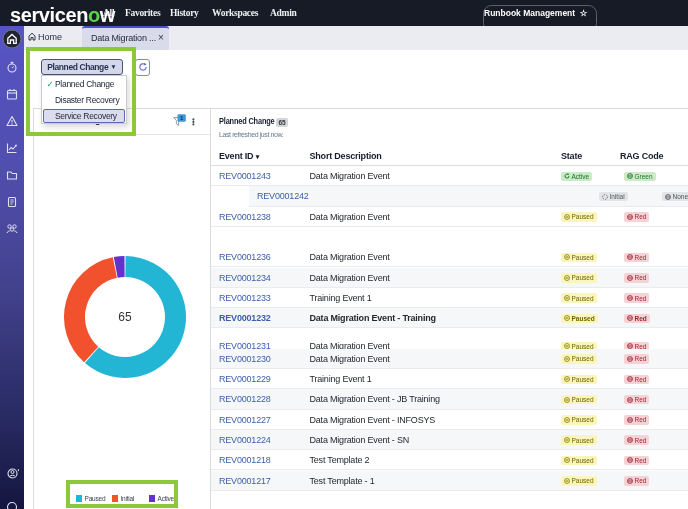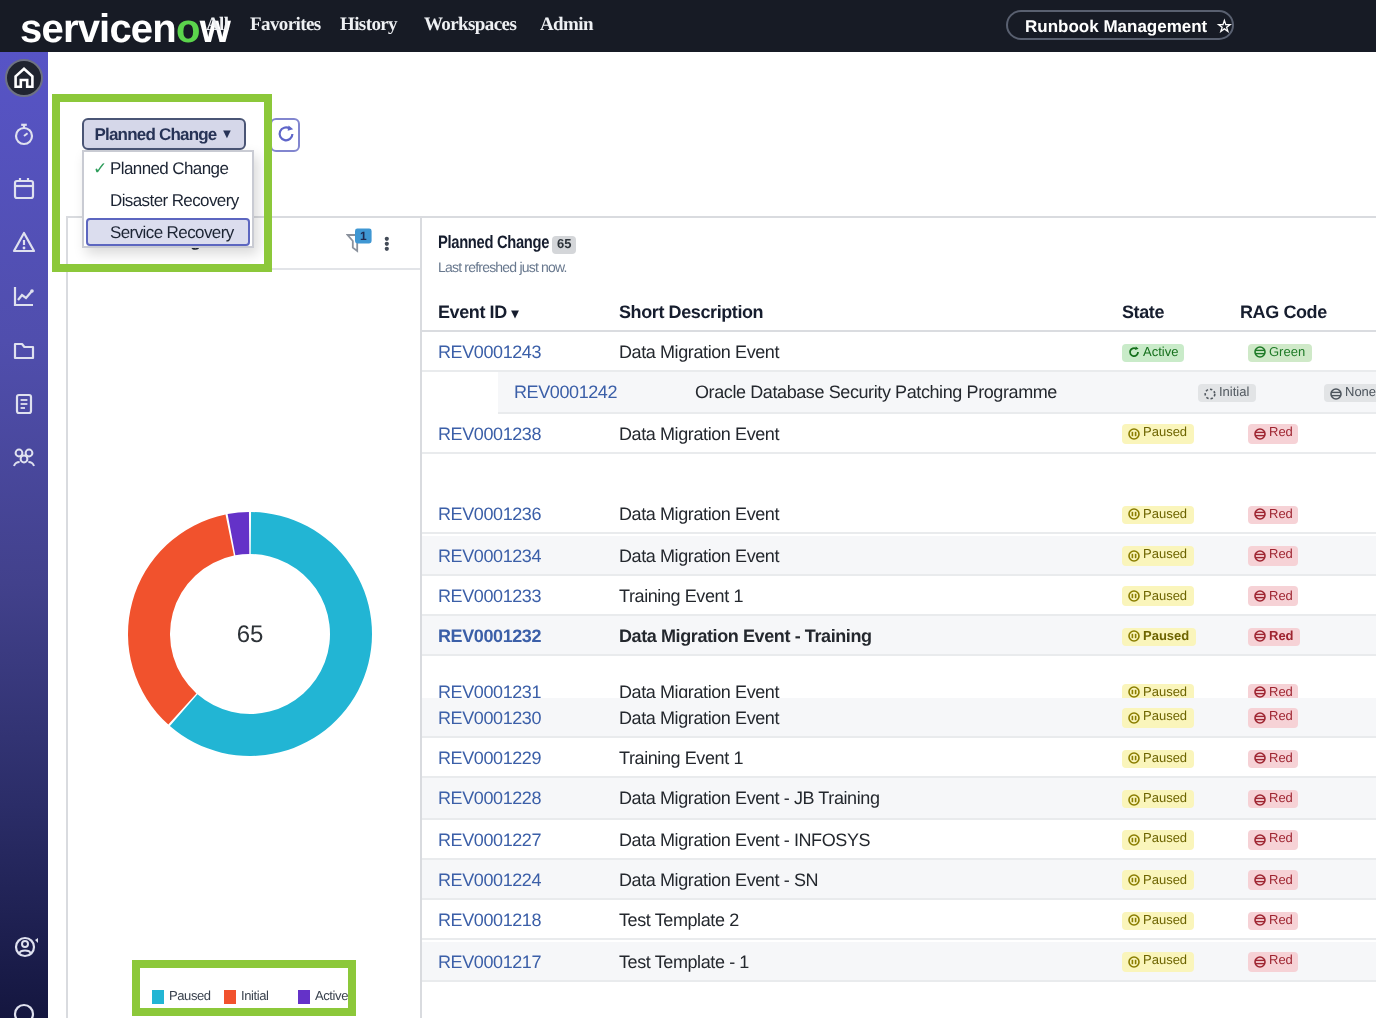--- a/index.html
+++ b/index.html
@@ -6,22 +6,22 @@
 html,body { width:688px; height:509px; overflow:hidden; background:#fff;
   font-family:"Liberation Sans", sans-serif; }
 #stage { position:relative; width:688px; height:509px; }
 .abs { position:absolute; }
 
 
 #hdr { position:absolute; left:0; top:0; width:688px; height:26px; background:#171b25; }
 #logo { position:absolute; left:10px; top:4px; font-size:20px; font-weight:bold; color:#fff; letter-spacing:-0.4px; }
 #logo .go { color:#5bd44c; }
 .nav { position:absolute; top:8px; font-size:9.5px; font-weight:bold; letter-spacing:-0.3px; color:#eef0f3;font-family:Liberation Serif, serif; }
-#pill { position:absolute; left:483px; top:5px; width:114px; height:15px; border:1px solid #596070;
-  border-radius:8.5px; color:#fff; font-size:8.5px; font-weight:bold; text-align:right; line-height:15px;margin-left:20px; }
+#pill { position:absolute; left:483px; top:5px; width:114px; height:27px; border:1px solid #596070;
+  border-radius:8.5px; color:#fff; font-size:8.5px; font-weight:bold; text-align:left; line-height:15px; }
 
 
 #tabbar { position:absolute; left:0; top:26px; width:688px; height:24px; background:#ebecf1; }
 #homeic { position:absolute; left:28px; top:6px; }
 #homelb { position:absolute; left:38px; top:6px; font-size:9px; color:#1f2540; }
 #tab { position:absolute; left:82px; top:0; width:87px; height:24px; background:#d9dbeb;
   border-top:2.5px solid #4b50c5; border-radius:3px 3px 0 0; font-size:9px; letter-spacing:-0.2px; color:#1f2540; }
 #tab .t { position:absolute; left:9px; top:5px; }
 #tab .x { position:absolute; left:76px; top:4px; color:#333b52; font-size:10px; }
 
@@ -96,20 +96,30 @@
   <div id="hdr">
     <div id="logo">servicen<span class="go">o</span>w</div>
     <div class="nav" style="left:103px;">All</div>
     <div class="nav" style="left:125px;">Favorites</div>
     <div class="nav" style="left:170px;">History</div>
     <div class="nav" style="left:212px;">Workspaces</div>
     <div class="nav" style="left:270px;">Admin</div>
     <div id="pill">Runbook Management &nbsp;☆</div>
   </div>
 
+  <div id="tabbar">
+    <svg id="homeic" width="8" height="9" viewBox="0 0 8 9">
+        <path d="M1 4 L4 1.2 L7 4 V8 H5 V5.5 H3 V8 H1 Z" fill="none" stroke="#1f2540" stroke-width="0.9"></path>
+      </svg>
+    <div id="homelb">Home</div>
+    <div id="tab">
+        <span class="t">Data Migration ...</span>
+        <span class="x">×</span>
+      </div>
+  </div>
 
   <div id="side"></div>
   <svg class="abs" style="left:2px;top:29px;" width="20" height="20" viewBox="0 0 20 20">
     <circle cx="10" cy="10" r="9" fill="#20242f" stroke="#6e7282" stroke-width="1"></circle>
     <path d="M5.8 9.2 L10 5.4 L14.2 9.2 V14.4 H11.6 V11 H8.4 V14.4 H5.8 Z" fill="none" stroke="#fff" stroke-width="1.3"></path>
   </svg>
   <svg class="sic" style="top:61px;" viewBox="0 0 12 12">
       <circle cx="6" cy="7" r="4" fill="none" stroke="#dfe1ef" stroke-width="1.1"></circle>
       <line x1="6" y1="3" x2="6" y2="1.4" stroke="#dfe1ef" stroke-width="1.1"></line>
       <line x1="4.6" y1="1.4" x2="7.4" y2="1.4" stroke="#dfe1ef" stroke-width="1.1"></line>
@@ -234,21 +244,20 @@
         <svg width="6" height="6" viewBox="0 0 6 6">
           <circle cx="3" cy="3" r="2.5" fill="none" stroke="#1d7a26" stroke-width="0.8"></circle>
           <line x1="0.9" y1="2.2" x2="5.1" y2="2.2" stroke="#1d7a26" stroke-width="0.7"></line>
           <line x1="0.9" y1="3.8" x2="5.1" y2="3.8" stroke="#1d7a26" stroke-width="0.7"></line>
         </svg>
         <span>Green</span>
       </span>
   </div>
   <div class="row alt" style="top:186.3px;margin-left:38px;">
     <span class="rid">REV0001242</span>
-      <span class="rdesc">Oracle Database Security Patching Programme</span>
     <span class="badge b-state b-initial">
         <svg width="6" height="6" viewBox="0 0 6 6">
           <circle cx="3" cy="3" r="2.4" fill="none" stroke="#50575e" stroke-width="0.8" stroke-dasharray="1.2 1"></circle>
         </svg>
         <span>Initial</span>
       </span>
     <span class="badge b-rag b-none">
         <svg width="6" height="6" viewBox="0 0 6 6">
           <circle cx="3" cy="3" r="2.5" fill="none" stroke="#4c545c" stroke-width="0.8"></circle>
           <line x1="0.9" y1="2.2" x2="5.1" y2="2.2" stroke="#4c545c" stroke-width="0.7"></line>

